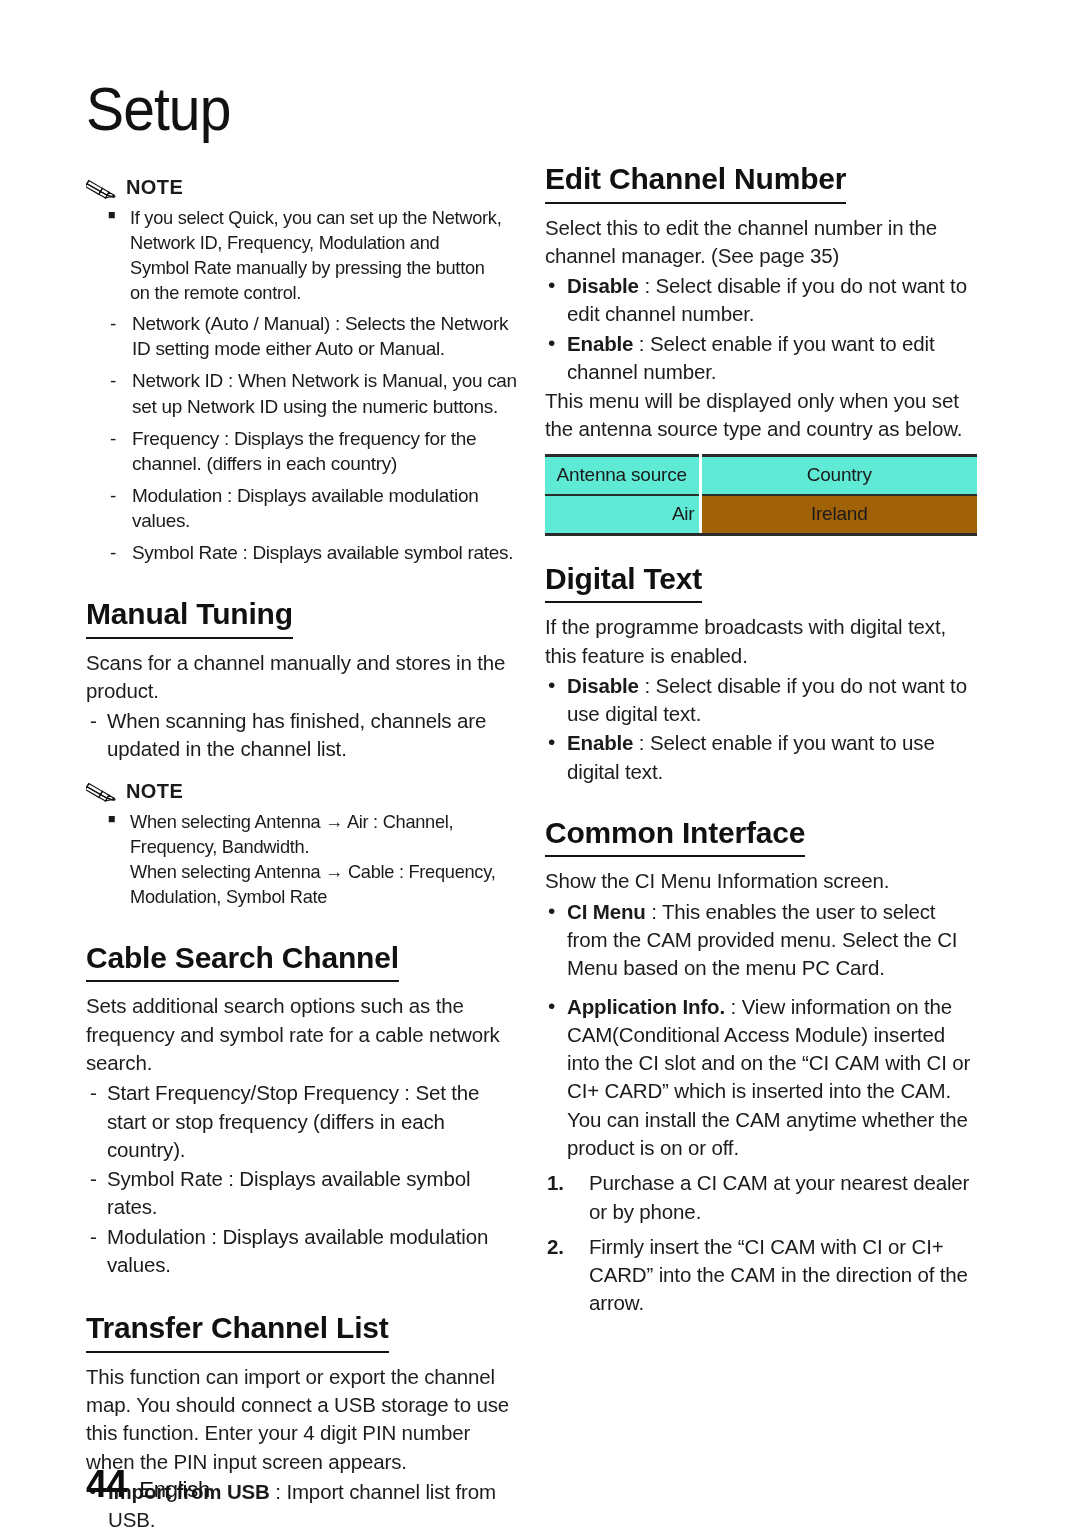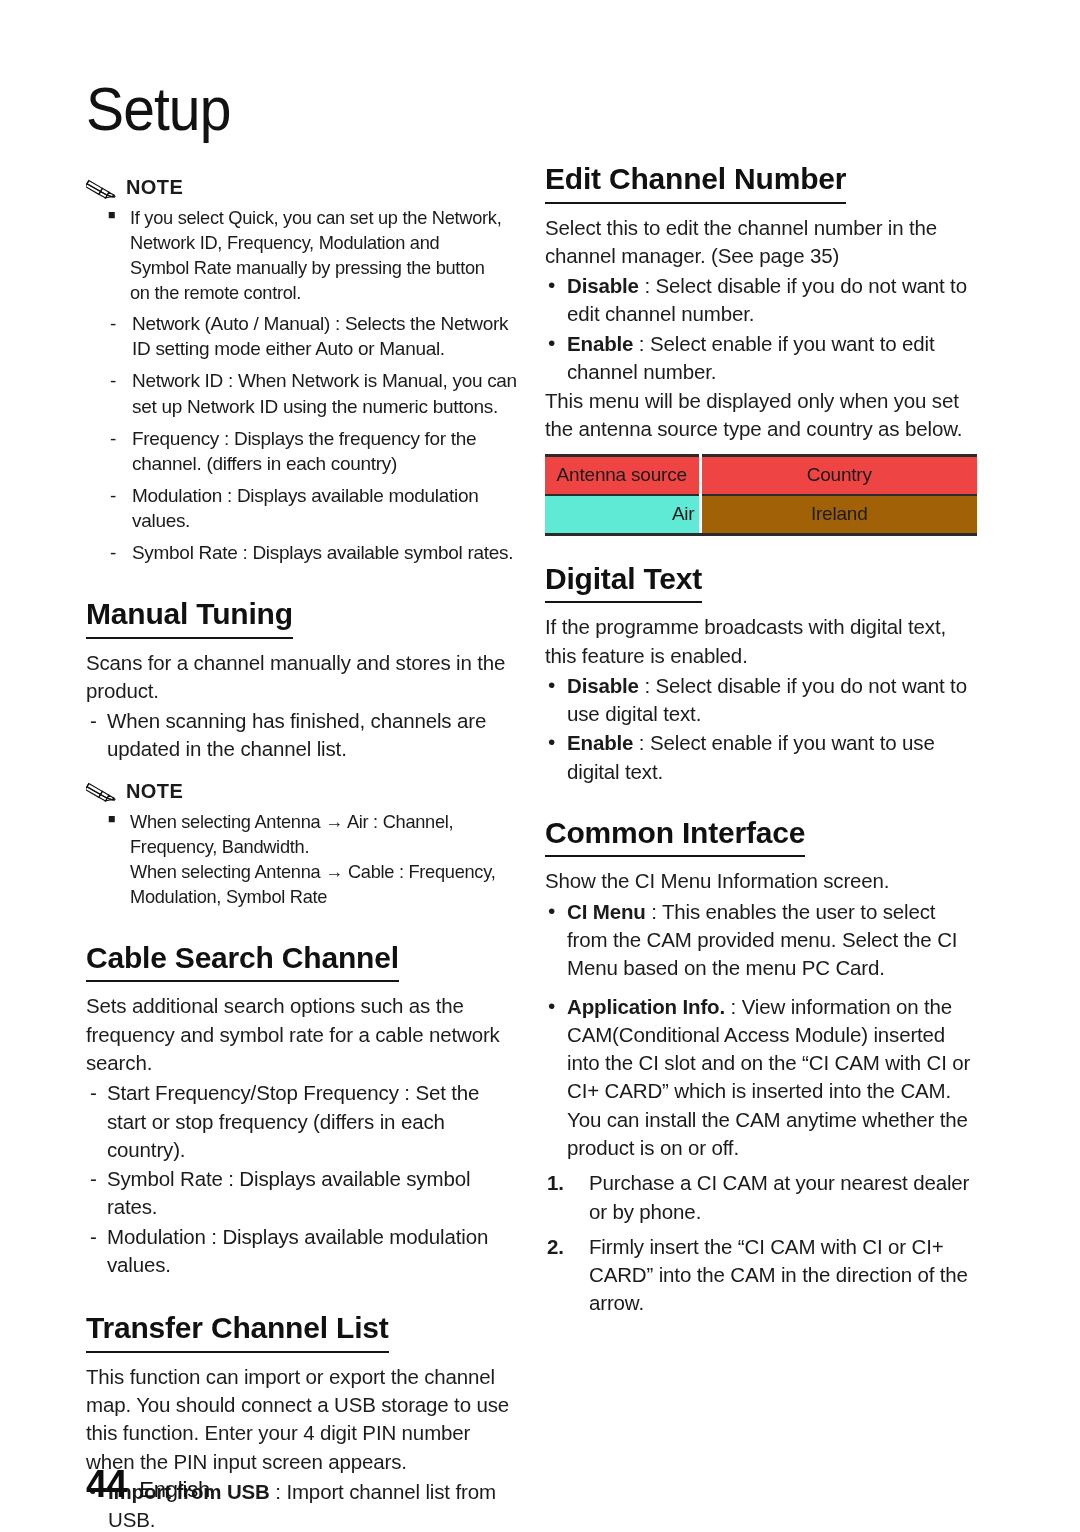--- a/index.html
+++ b/index.html
@@ -202,21 +202,21 @@
   }
   table.info-table th,
   table.info-table td {
     font-size: 19px;
     font-weight: normal;
     text-align: center;
     padding: 7px 4px 8px 4px;
     letter-spacing: -0.2px;
   }
   table.info-table thead tr {
-    background: #ef4444;
+    background: #5eead4;
     margin-left: 44px;
   }
   table.info-table thead th {
     border-top: 3px solid #2b2b2b;
     border-bottom: 2.5px solid #2b2b2b;
   }
   table.info-table thead th.c1 { border-right: 3px solid #ffffff; }
   table.info-table tbody td {
     border-bottom: 3px solid #2b2b2b;
   }

